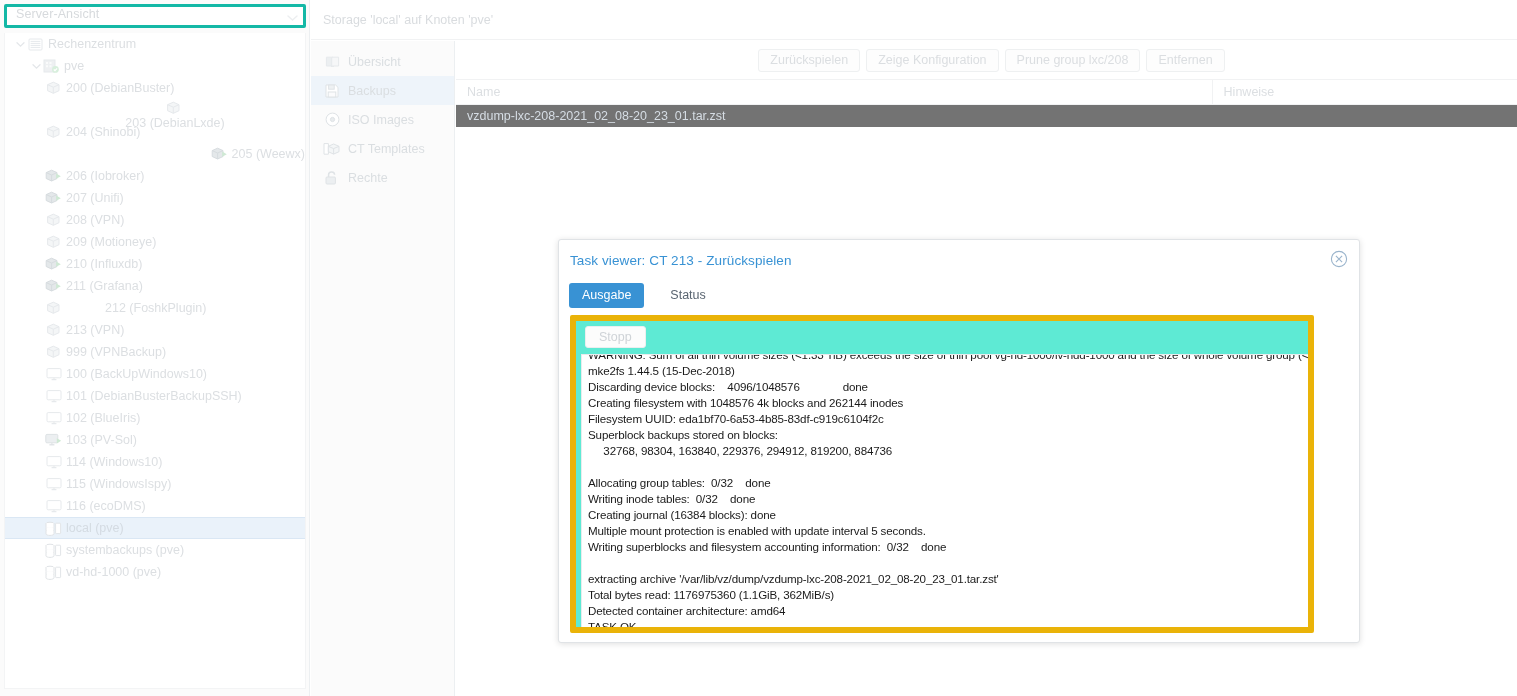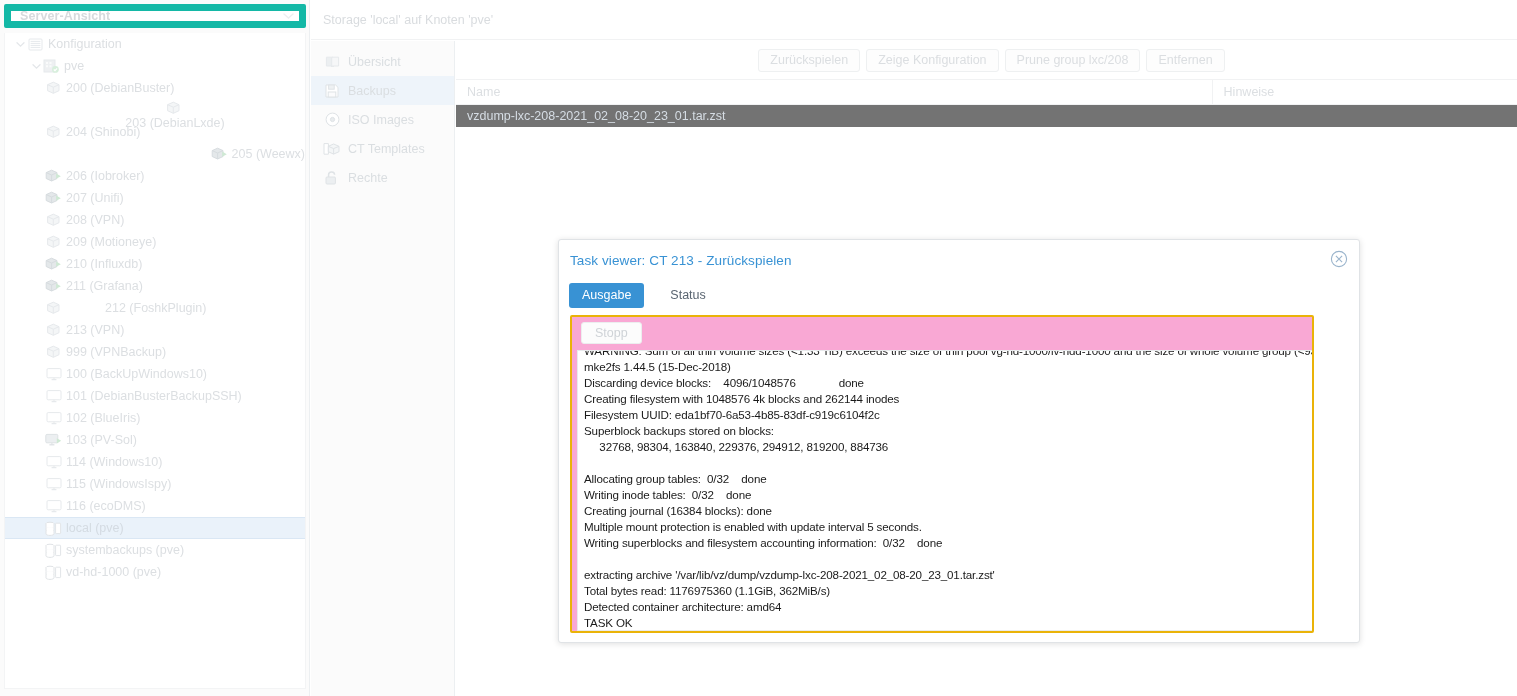--- a/index.html
+++ b/index.html
@@ -22,23 +22,23 @@
   #sidebar {
     position: absolute; left: 0; top: 0;
     width: 310px; height: 696px;
     background: #fbfbfb;
     border-right: 1px solid #eceff1;
   }
   .combo {
     position: absolute; left: 4px; top: 4px;
     width: 302px; height: 24px;
     background: #ffffff;
-    border: 7px solid #14b8a6;
+    border: 3px solid #14b8a6;
     border-radius: 2px;
-    display: flex; align-items: center; font-weight: bold;
+    display: flex; 
   }
   .combo-label {
     flex: 1;
     padding-left: 9px;
     font-size: 12.5px;
     color: #d7dadd;
     letter-spacing: .1px;
   }
   .combo-arrow {
     width: 22px; height: 22px;
@@ -229,23 +229,23 @@
     color: #5a6571;
   }
   .tab.active {
     background: #3892d4;
     color: #ffffff;
   }
   #dlg-body {
     position: absolute;
     left: 11px; top: 75px;
     width: 744px; height: 318px;
-    border: 2px solid #eab308;
+    border: 6px solid #eab308;
     border-radius: 2px;
-    background: #f9a8d4;
+    background: #5eead4;
     overflow: hidden;
   }
   #stopbar {
     height: 32px;
     display: flex; align-items: center;
     padding-left: 9px;
   }
   #stopbtn {
     height: 22px;
     padding: 0 13px;
@@ -344,21 +344,21 @@
             <svg width="9" height="7" viewBox="0 0 9 7">
               <path d="M1 1.8 L4.5 5.2 L8 1.8" stroke="#e4e7ea" stroke-width="1.3" fill="none" stroke-linecap="round"></path>
             </svg>
           </span>
           <span class="ic">
             <svg width="15" height="13" viewBox="0 0 15 13">
               <rect x="1" y="1" width="13" height="11" rx="1" fill="#fff" stroke="#e6e9ec"></rect>
               <path d="M2.6 3.4h9.8M2.6 5.4h9.8M2.6 7.4h9.8M2.6 9.4h9.8" stroke="#e6e9ec" stroke-width="1"></path>
             </svg>
           </span>
-          <span class="lbl">Konfiguration</span>
+          <span class="lbl">Rechenzentrum</span>
         </div>
         <div class="tnode" style="padding-left: 24px;">
           <span class="exp">
             <svg width="9" height="7" viewBox="0 0 9 7">
               <path d="M1 1.8 L4.5 5.2 L8 1.8" stroke="#e4e7ea" stroke-width="1.3" fill="none" stroke-linecap="round"></path>
             </svg>
           </span>
           <span class="ic">
             <svg width="17" height="15" viewBox="0 0 17 15">
               <rect x="1" y="1" width="11" height="12" fill="#eef0f2" stroke="#e6e9ec"></rect>

